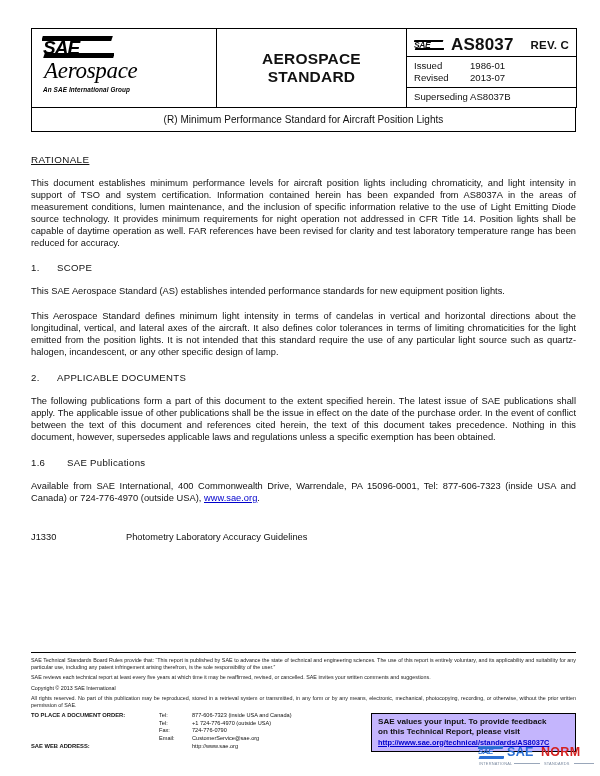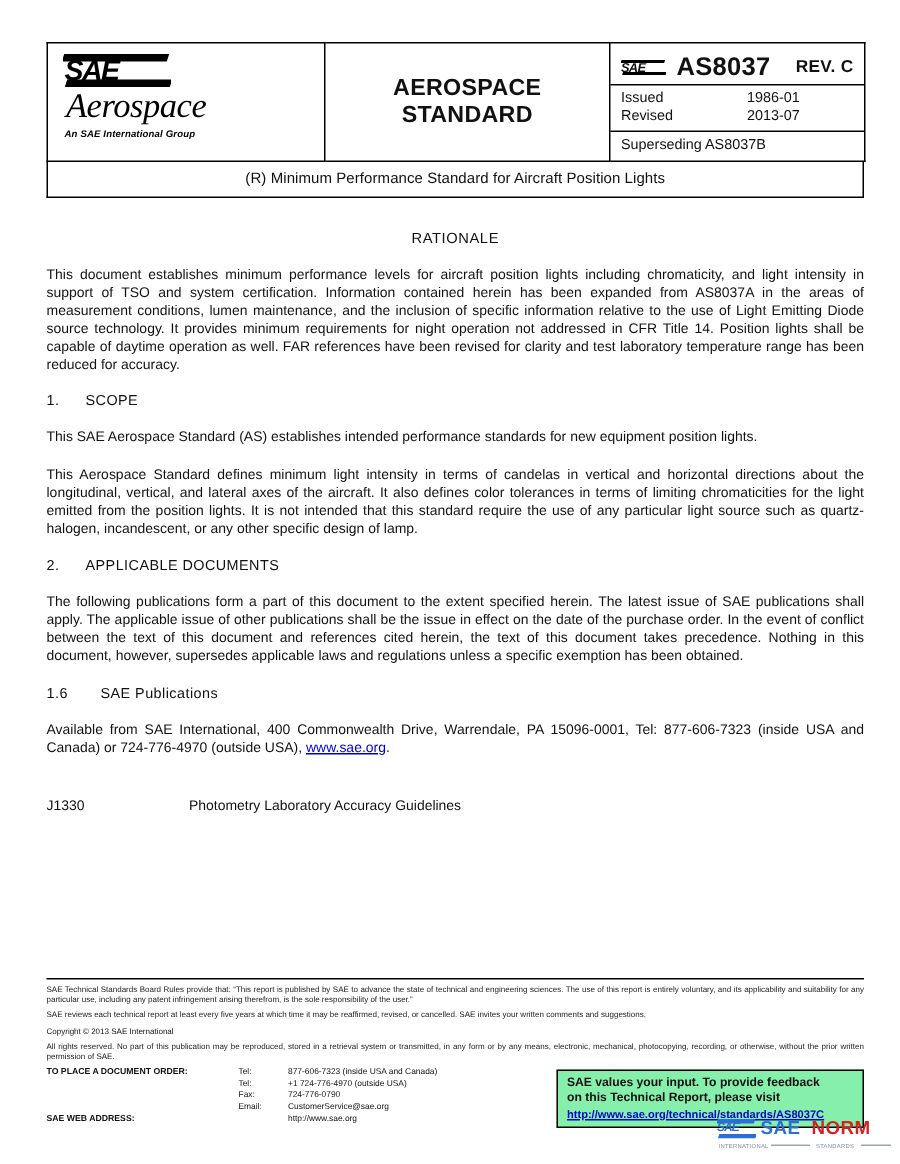--- a/index.html
+++ b/index.html
@@ -123,21 +123,21 @@
   }
   .doc-no { font-size: 17px; font-weight: bold; letter-spacing: 0.2px; }
   .rev-no { font-size: 11.5px; font-weight: bold; margin-left: auto; letter-spacing: 0.2px; }
 
   .num-row-2 {
     border-bottom: 1.3px solid #000;
     padding: 3px 7px 4px 7px;
     font-size: 9.6px;
     line-height: 11.5px;
   }
-  .num-row-2 .dline { display: flex; gap: 28px; }
+  .num-row-2 .dline { display: flex; }
   .num-row-2 .dlabel { width: 56px; }
   .num-row-3 {
     padding: 3px 7px 4px 7px;
     font-size: 9.6px;
     line-height: 12px;
   }
 
   
   .title-strip {
     border: 1.3px solid #000;
@@ -145,24 +145,25 @@
     text-align: center;
     font-size: 10px;
     padding: 6px 0 6px 0;
     letter-spacing: 0.05px;
   }
 
   
   .body-area { padding-top: 15px; }
 
   .center-head {
-    text-align: center;
+    text-align: left;
     font-size: 9.8px;
     margin: 7px 0 13px 0;
     letter-spacing: 0.4px;
+    text-decoration: underline;
   }
 
   p.para {
     font-size: 9.3px;
     line-height: 11.9px;
     text-align: justify;
     margin: 0 0 13px 0;
     letter-spacing: 0.01px;
   }
 
@@ -227,21 +228,21 @@
   .feedback-box {
     position: absolute;
     right: 0;
     top: 1px;
     width: 205px;
     border: 1.4px solid #000;
     padding: 3px 5px 3px 6px;
     font-size: 8.1px;
     line-height: 10.2px;
     font-weight: bold;
-    background: #86efac;
+    background: #c4b5fd;
   }
   .feedback-box a {
     font-weight: bold;
     font-size: 7.4px;
     color: #0000cc;
     text-decoration: underline;
     word-break: break-all;
   }
 
   

